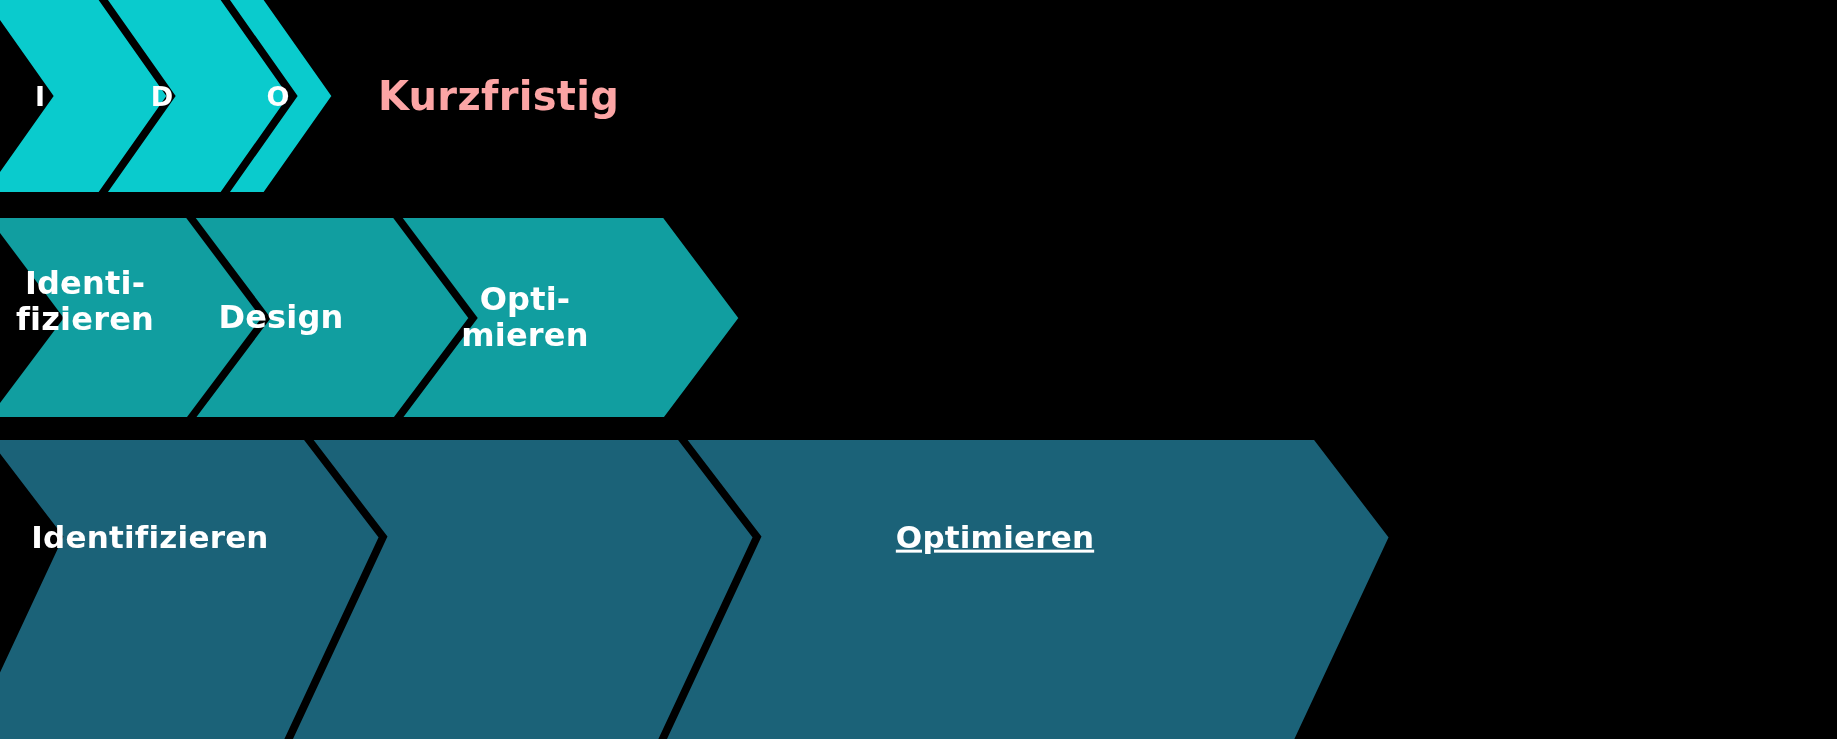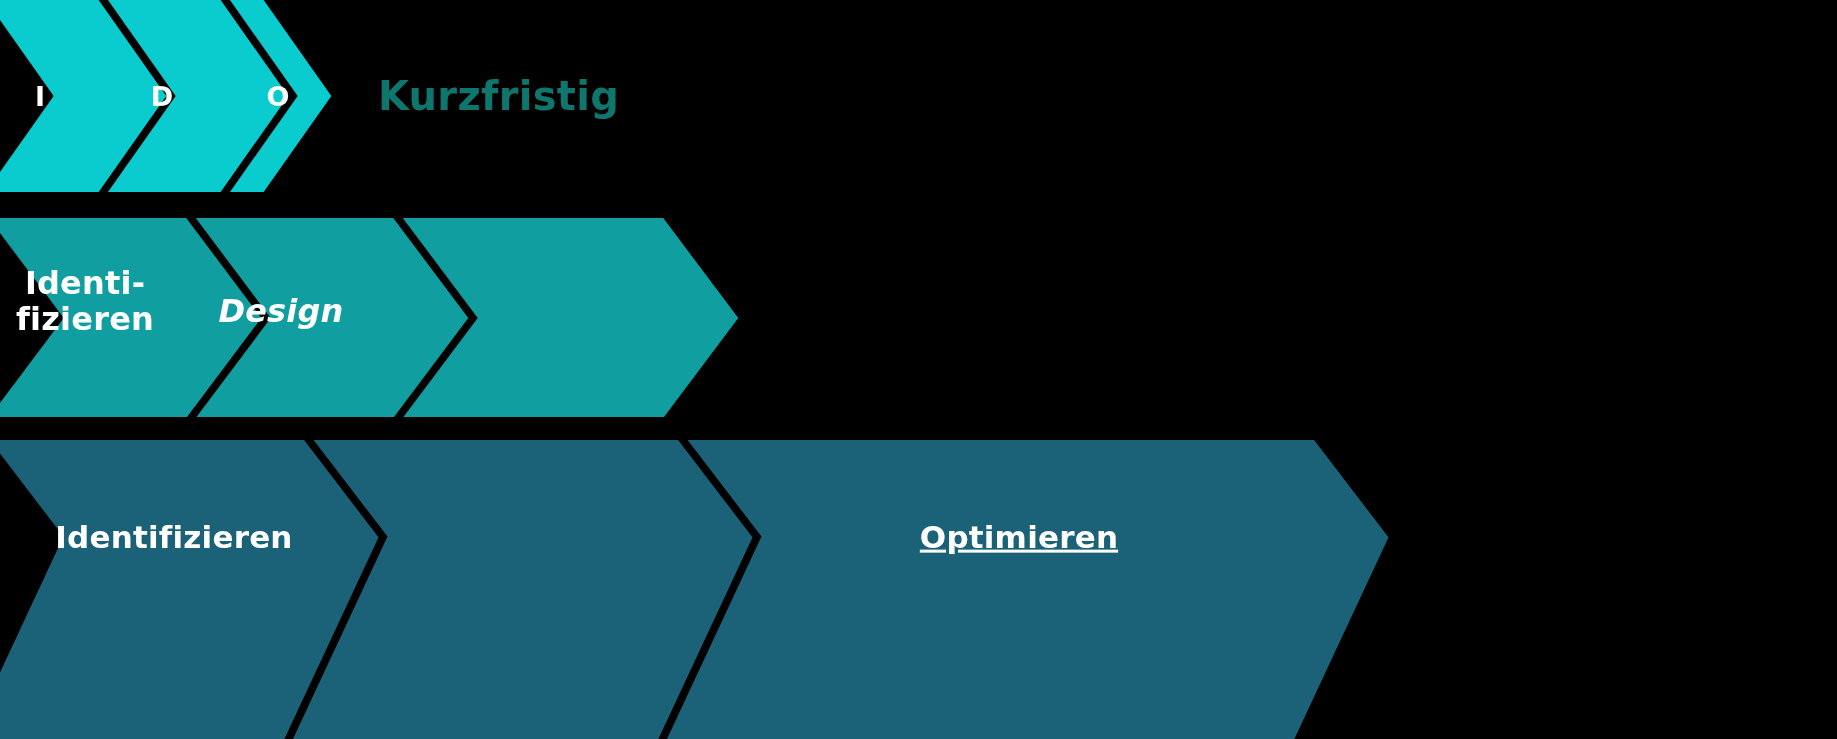--- a/index.html
+++ b/index.html
@@ -55,36 +55,36 @@
     letter-spacing: 0.3px;
   }
 
   
   #row-short { top: 0px; height: 192px; width: 1837px; }
   #row-short .chev-label { font-size: 27px; }
   #row-short .horizon-label {
     left: 378px;
     top: 97px;
     font-size: 40px;
-    color: #0f766e;
+    color: #fca5a5;
   }
 
   
   #row-mid { top: 218px; height: 199px; width: 1837px; }
   #row-mid .chev-label { font-size: 32px; }
   #row-mid .horizon-label {
     left: 722px;
     top: 320px;
     font-size: 40px;
     color: #119EA0;
   }
 
   
   #row-long { top: 440px; height: 299px; width: 1837px; }
-  #row-long .chev-label { font-size: 31px; margin-left: 24px; }
+  #row-long .chev-label { font-size: 31px; }
 </style>
 </head>
 <body>
 
 <div class="stage">
 
   <div class="row" id="row-short">
     <svg class="row-svg" width="1837" height="192" viewBox="0 0 1837 192">
 
       <path d="M -60,-60 L 60,-60 L 170,96 L 60,252 L -60,252 L 50,96 Z" fill="#0ACBCD" stroke="#000000" stroke-width="6"></path>
@@ -106,21 +106,23 @@
 
       <path d="M -60,-60 L 145,-60 L 265,100 L 145,260 L -60,260 L 60,100 Z" fill="#119EA0" stroke="#000000" stroke-width="6"></path>
 
       <path d="M 147,-60 L 352,-60 L 472,100 L 352,260 L 147,260 L 267,100 Z" fill="#119EA0" stroke="#000000" stroke-width="6"></path>
 
       <path d="M 354,-60 L 622,-60 L 742,100 L 622,260 L 354,260 L 474,100 Z" fill="#119EA0" stroke="#000000" stroke-width="6"></path>
     </svg>
 
     <div class="chev-label" style="left:85px; top:84px;">Identi-
 fizieren</div>
-    <div class="chev-label" style="left:281px; top:94px;font-style:italic;">Design</div>
+    <div class="chev-label" style="left:281px; top:100px;">Design</div>
+    <div class="chev-label" style="left:525px; top:100px;">Opti-
+mieren</div>
 
     <div class="horizon-label">Mittelfristig</div>
   </div>
 
   <div class="row" id="row-long">
     <svg class="row-svg" width="1837" height="299" viewBox="0 0 1837 299">
 
       <path d="M -60,-60 L 262,-60 L 382,97 L 262,354 L -60,354 L 60,97 Z" fill="#1B6278" stroke="#000000" stroke-width="6"></path>
 
       <path d="M 264,-60 L 636,-60 L 756,97 L 636,354 L 264,354 L 384,97 Z" fill="#1B6278" stroke="#000000" stroke-width="6"></path>

